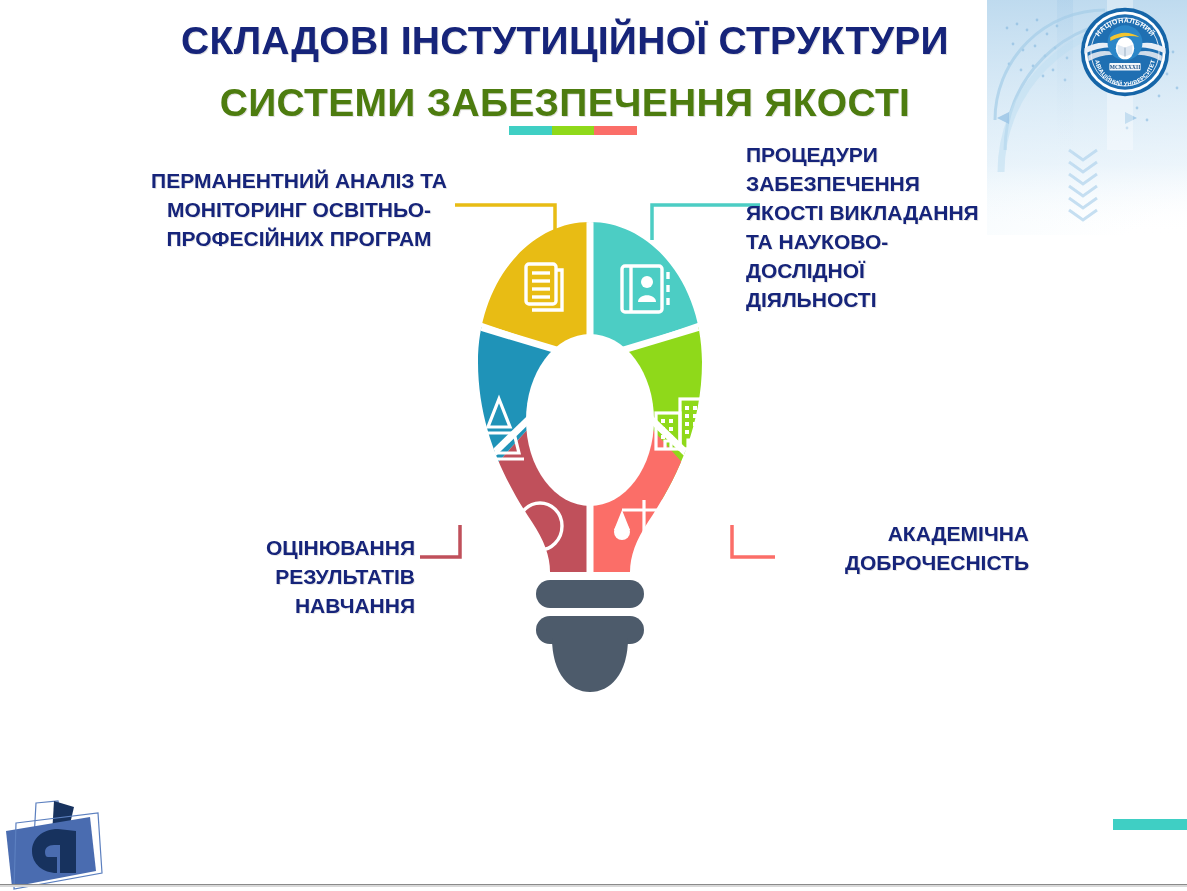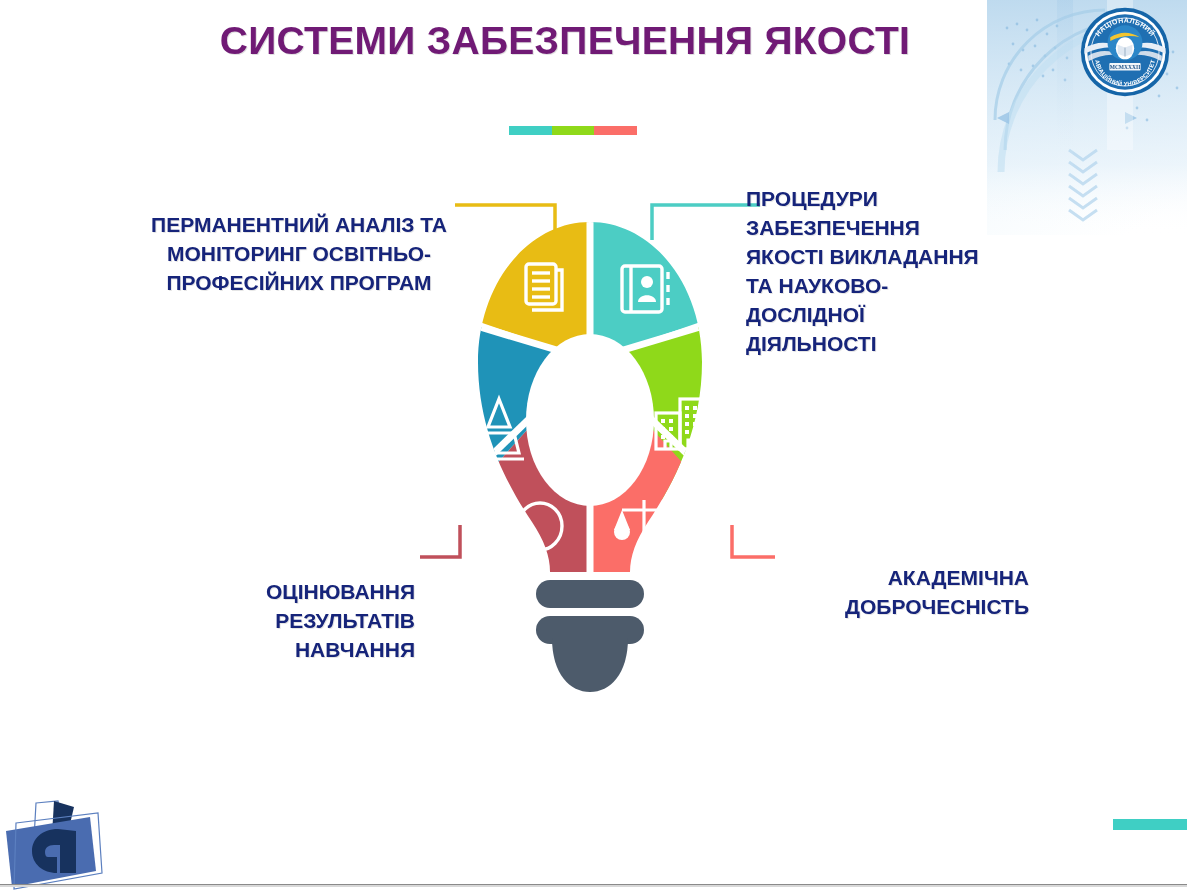--- a/index.html
+++ b/index.html
@@ -32,21 +32,21 @@
     text-shadow:1px 1px 0 rgba(0,0,0,.12);
   }
   .title .l2{display:block;}
 
   
   .accent-bar{position:absolute;left:509px;top:126px;width:128px;height:9px;display:flex;}
   .accent-bar i{display:block;height:100%;flex:1;}
 
   
   .label{position:absolute;color:#16247a;font-weight:bold;line-height:29px;font-size:21px;
-         text-shadow:1px 1px 0 rgba(0,0,0,.10);margin-top:44px;}
+         text-shadow:1px 1px 0 rgba(0,0,0,.10);}
   .label-topleft{left:124px;top:166px;width:350px;text-align:center;}
   .label-topright{left:746px;top:140px;width:250px;text-align:left;}
   .label-bottomleft{left:195px;top:533px;width:220px;text-align:right;}
   .label-bottomright{left:779px;top:519px;width:250px;text-align:right;}
 
   
   .conn{position:absolute;}
 
   
   .bulb{position:absolute;left:440px;top:200px;width:300px;height:520px;}
@@ -175,21 +175,22 @@
       <text font-family="'Liberation Sans', sans-serif" font-size="7.6" font-weight="bold" fill="#ffffff" letter-spacing="0.4">
         <textPath href="#arcTop" startOffset="50%" text-anchor="middle">НАЦІОНАЛЬНИЙ</textPath>
       </text>
       <text font-family="'Liberation Sans', sans-serif" font-size="6.4" font-weight="bold" fill="#ffffff" letter-spacing="0.3">
         <textPath href="#arcBot" startOffset="50%" text-anchor="middle">АВІАЦІЙНИЙ УНІВЕРСИТЕТ</textPath>
       </text>
     </svg>
   </div>
 
   <div class="title">
-    <span class="l2" style="color: #701a75;">СИСТЕМИ ЗАБЕЗПЕЧЕННЯ ЯКОСТІ</span>
+    <span style="color: rgb(22, 36, 122);">СКЛАДОВІ ІНСТУТИЦІЙНОЇ СТРУКТУРИ</span>
+    <span class="l2" style="color: #4d7c0f; margin-top: 16px;">СИСТЕМИ ЗАБЕЗПЕЧЕННЯ ЯКОСТІ</span>
   </div>
 
   <div class="accent-bar">
     <i id="acc0" style="background: rgb(63, 207, 196);"></i>
     <i id="acc1" style="background: rgb(143, 217, 26);"></i>
     <i id="acc2" style="background: rgb(251, 110, 104);"></i>
   </div>
 
   <svg class="conn" style="left:455px;top:200px;width:120px;height:40px;" viewBox="0 0 120 40">
     <path d="M0,5 L100,5 L100,40" fill="none" stroke="#e8bc14" stroke-width="3.5"></path>

